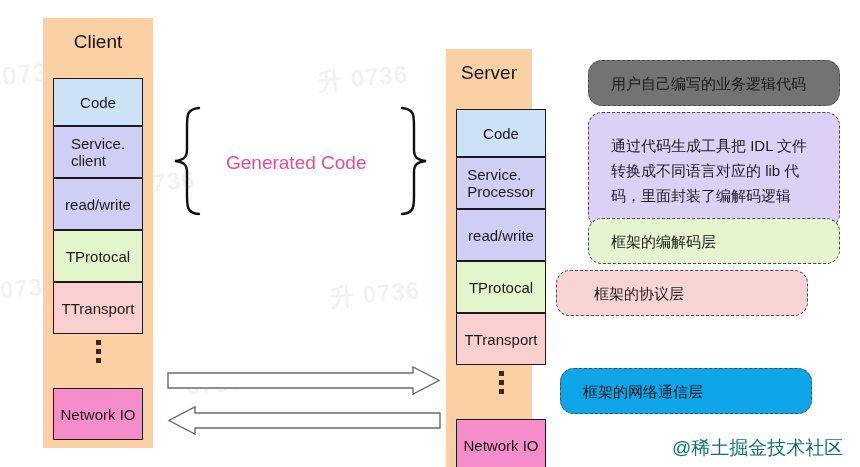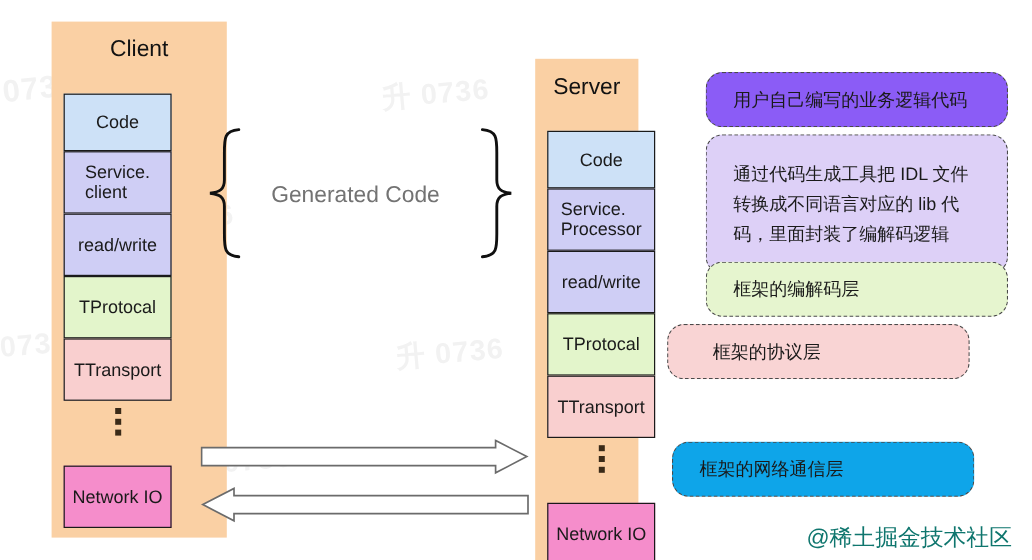--- a/index.html
+++ b/index.html
@@ -66,21 +66,21 @@
   }
   .dots i {
     display: block;
     width: 5px;
     height: 5px;
     background: #3a2a18;
   }
   .gen-label {
     position: absolute;
     font-size: 19px;
-    color: #737373;
+    color: #ec4899;
     white-space: nowrap;
     z-index: 3;
   }
 
   
   .arrow-svg {
     position: absolute;
     z-index: 3;
   }
 
@@ -114,21 +114,21 @@
 
 <div class="bg-wm" style="left:2px; top:58px; font-size:26px; transform:rotate(-6deg);">0736</div>
 <div class="bg-wm" style="left:318px; top:62px; font-size:24px; transform:rotate(-5deg);">升 0736</div>
 <div class="bg-wm" style="left:138px; top:168px; font-size:24px; transform:rotate(-5deg);">0736</div>
 <div class="bg-wm" style="left:0px; top:274px; font-size:24px; transform:rotate(-5deg);">0736</div>
 <div class="bg-wm" style="left:330px; top:278px; font-size:24px; transform:rotate(-5deg);">升 0736</div>
 <div class="bg-wm" style="left:186px; top:370px; font-size:24px; transform:rotate(-5deg);">0736</div>
 <div class="bg-wm" style="left:690px; top:268px; font-size:24px; transform:rotate(-5deg);">0736</div>
 <div class="bg-wm" style="left:672px; top:370px; font-size:24px; transform:rotate(-5deg);">0736</div>
 
-<div class="stack-col" style="left:43px; top:18px; width:110px; height:430px;padding-left:36px;">
+<div class="stack-col" style="left:43px; top:18px; width:110px; height:430px;">
   <div class="stack-title">Client</div>
 
   <div class="layer" style="left:10px; top:60px; width:90px; height:48px; background:#cde1f7;">Code</div>
 
   <div class="layer" style="left:10px; top:108px; width:90px; height:52px; background:#cfcef5;">Service.
 client</div>
 
   <div class="layer" style="left:10px; top:160px; width:90px; height:52px; background:#cfcef5;">read/write</div>
 
   <div class="layer" style="left:10px; top:212px; width:90px; height:52px; background:#e3f5cb;">TProtocal</div>
@@ -180,21 +180,21 @@
 </svg>
 
 <svg class="arrow-svg" style="left:167px; top:366px;" width="274" height="32" viewBox="0 0 274 32">
   <path d="M1 7 L246 7 L246 1 L272 14.5 L246 28 L246 22 L1 22 Z" fill="#ffffff" stroke="#6b6b6b" stroke-width="1.4" stroke-linejoin="miter"></path>
 </svg>
 
 <svg class="arrow-svg" style="left:167px; top:404px;" width="274" height="32" viewBox="0 0 274 32">
   <path d="M273 9 L28 9 L28 3 L2 16.5 L28 30 L28 24 L273 24 Z" fill="#ffffff" stroke="#6b6b6b" stroke-width="1.4" stroke-linejoin="miter"></path>
 </svg>
 
-<div class="callout" style="left:588px; top:60px; width:252px; height:46px; background:#8b5cf6;">用户自己编写的业务逻辑代码</div>
+<div class="callout" style="left:588px; top:60px; width:252px; height:46px; background:#737373;">用户自己编写的业务逻辑代码</div>
 
 <div class="callout" style="left:588px; top:112px; width:252px; height:116px; background:#ddd0f7;">通过代码生成工具把 IDL 文件
 转换成不同语言对应的 lib 代
 码，里面封装了编解码逻辑</div>
 
 <div class="callout" style="left:588px; top:218px; width:252px; height:46px; background:#e6f5cf;">框架的编解码层</div>
 
 <div class="callout" style="left:556px; top:270px; width:252px; height:46px; background:#f9d4d4;padding-left:37px;">框架的协议层</div>
 
 <div class="callout" style="left:560px; top:368px; width:252px; height:46px; background:#0ea5e9;">框架的网络通信层</div>

